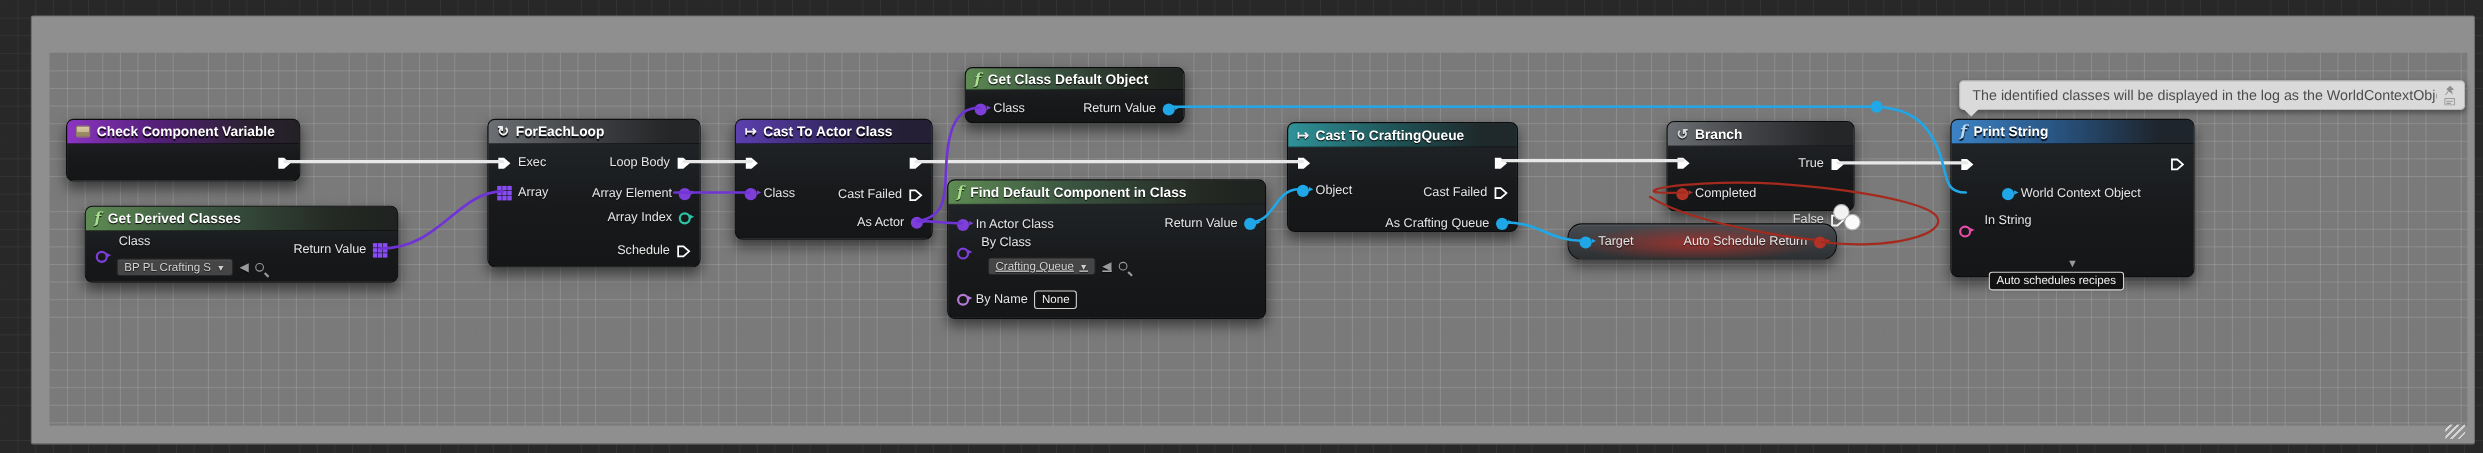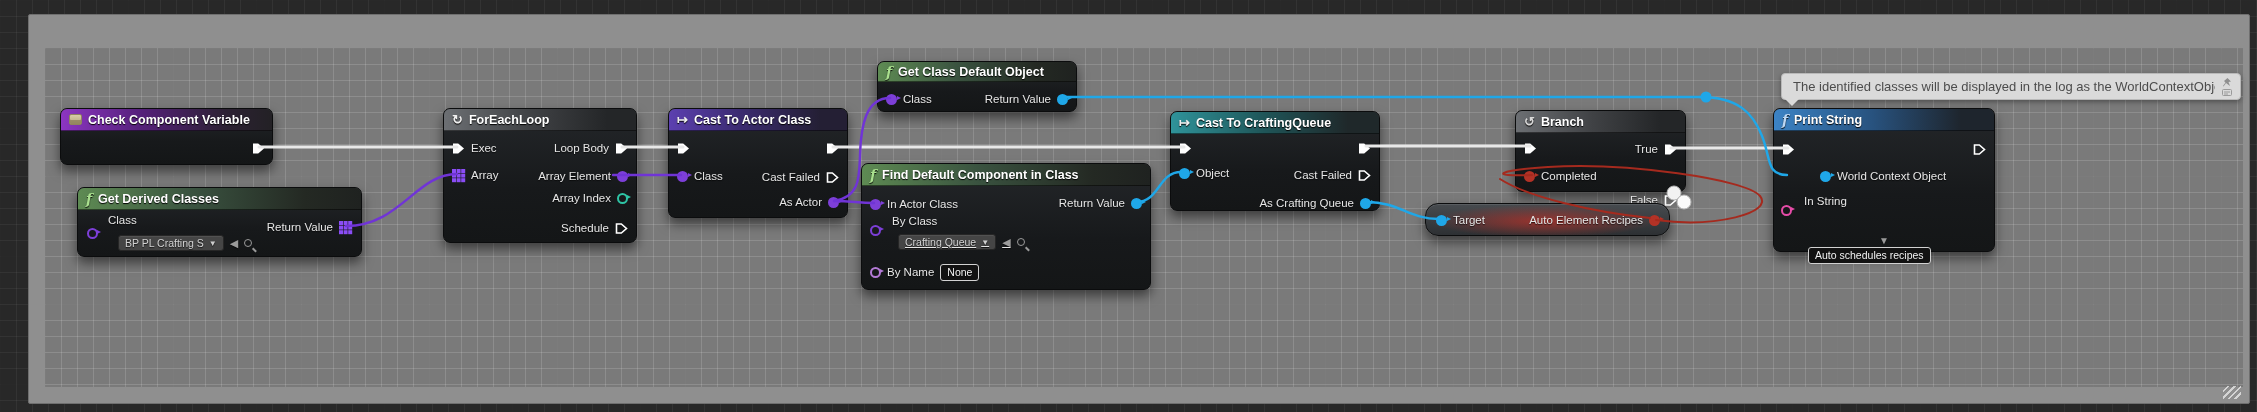--- a/index.html
+++ b/index.html
@@ -110,21 +110,21 @@
     </div>
   </div>
 
   <div class="node" style="left:77px;top:187px;width:285px;height:70px;">
     <div class="nhead hd-green">
       <span class="fico green">f</span>
       <span>Get Derived Classes</span>
     </div>
     <span class="plabel" style="left:30px;top:26px;">Class</span>
     <span class="pin hollow" style="--c:#7d3fd8;position:absolute;left:9px;top:40px;"></span>
-    <div class="prow" style="left:40px;top:47px;">
+    <div class="prow" style="left:28px;top:47px;">
       <span class="combo">
         <span>BP PL Crafting S</span>
         <span class="caret">▼</span>
       </span>
       <span class="resetico">◀</span>
       <span class="mag"></span>
     </div>
     <div class="prow out" style="right:9px;top:31px;">
       <span class="gridpin" style="--c:#8a4df5;"></span>
       <span>Return Value</span>
@@ -303,21 +303,21 @@
     </div>
   </div>
 
   <div class="getter">
     <div class="prow" style="left:10px;top:8px;">
       <span class="pin" style="--c:#1fa7e8;"></span>
       <span>Target</span>
     </div>
     <div class="prow out" style="right:9px;top:8px;">
       <span class="pin" style="--c:#b33226;"></span>
-      <span>Auto Element Recipes</span>
+      <span>Auto Schedule Return</span>
     </div>
   </div>
 
   <div class="node" style="left:1773px;top:108px;width:222px;height:144px;">
     <div class="nhead hd-blue">
       <span class="fico blue">f</span>
       <span>Print String</span>
     </div>
     <div class="prow" style="left:8px;top:32px;">
       <svg class="exec" width="13" height="13">

